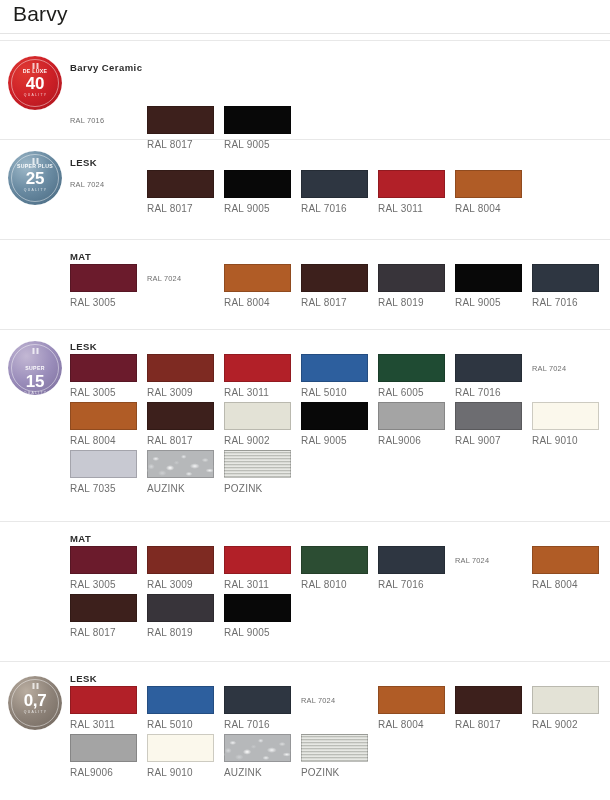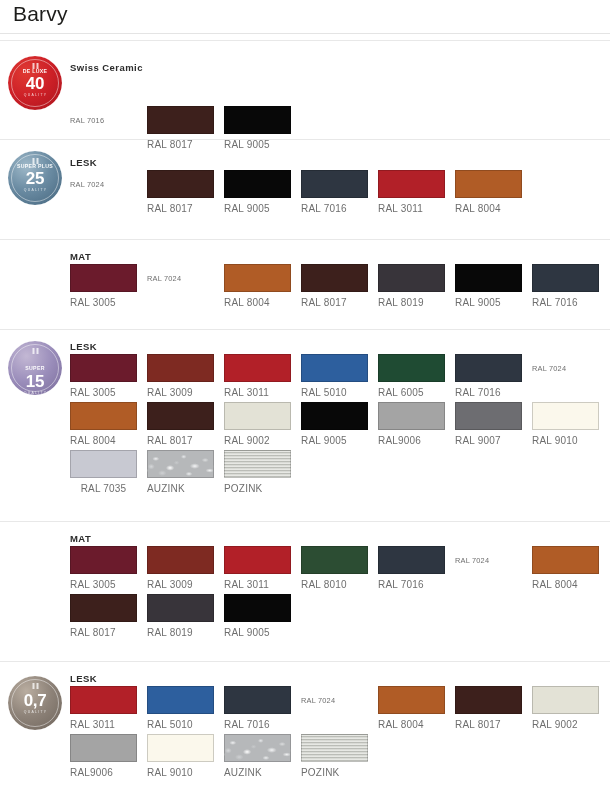--- a/index.html
+++ b/index.html
@@ -162,21 +162,21 @@
         <div class="section-rule"></div>
         <div class="badge scallop badge-deluxe" style="top: 16px;">
           <div class="b-cap">
             <i></i>
             <i></i>
           </div>
           <div class="b-top">DE LUXE</div>
           <div class="b-num">40</div>
           <div class="b-bot">Q U A L I T Y</div>
         </div>
-        <div class="sec-label" style="top: 22px;">Swiss Ceramic</div>
+        <div class="sec-label" style="top: 22px;">Barvy Ceramic</div>
         <div class="grid">
           <div class="textonly" style="left: 70px; top: 76px;">RAL 7016</div>
           <div class="cell" style="left: 147px; top: 66px;">
             <div class="chip" style="background: rgb(61, 32, 28);"></div>
             <div class="chip-name">RAL 8017</div>
           </div>
           <div class="cell" style="left: 224px; top: 66px;">
             <div class="chip" style="background: rgb(8, 8, 8);"></div>
             <div class="chip-name">RAL 9005</div>
           </div>
@@ -308,21 +308,21 @@
             <div class="chip-name">RAL9006</div>
           </div>
           <div class="cell" style="left: 455px; top: 73px;">
             <div class="chip" style="background: rgb(109, 109, 113);"></div>
             <div class="chip-name">RAL 9007</div>
           </div>
           <div class="cell" style="left: 532px; top: 73px;">
             <div class="chip" style="background: rgb(251, 248, 236);"></div>
             <div class="chip-name">RAL 9010</div>
           </div>
-          <div class="cell" style="left: 70px; top: 121px; text-align: center;">
+          <div class="cell" style="left: 70px; top: 121px;">
             <div class="chip" style="background: rgb(200, 201, 210);"></div>
             <div class="chip-name">RAL 7035</div>
           </div>
           <div class="cell" style="left: 147px; top: 121px;">
             <div class="chip texture-auzink"></div>
             <div class="chip-name">AUZINK</div>
           </div>
           <div class="cell" style="left: 224px; top: 121px;">
             <div class="chip texture-pozink"></div>
             <div class="chip-name">POZINK</div>

